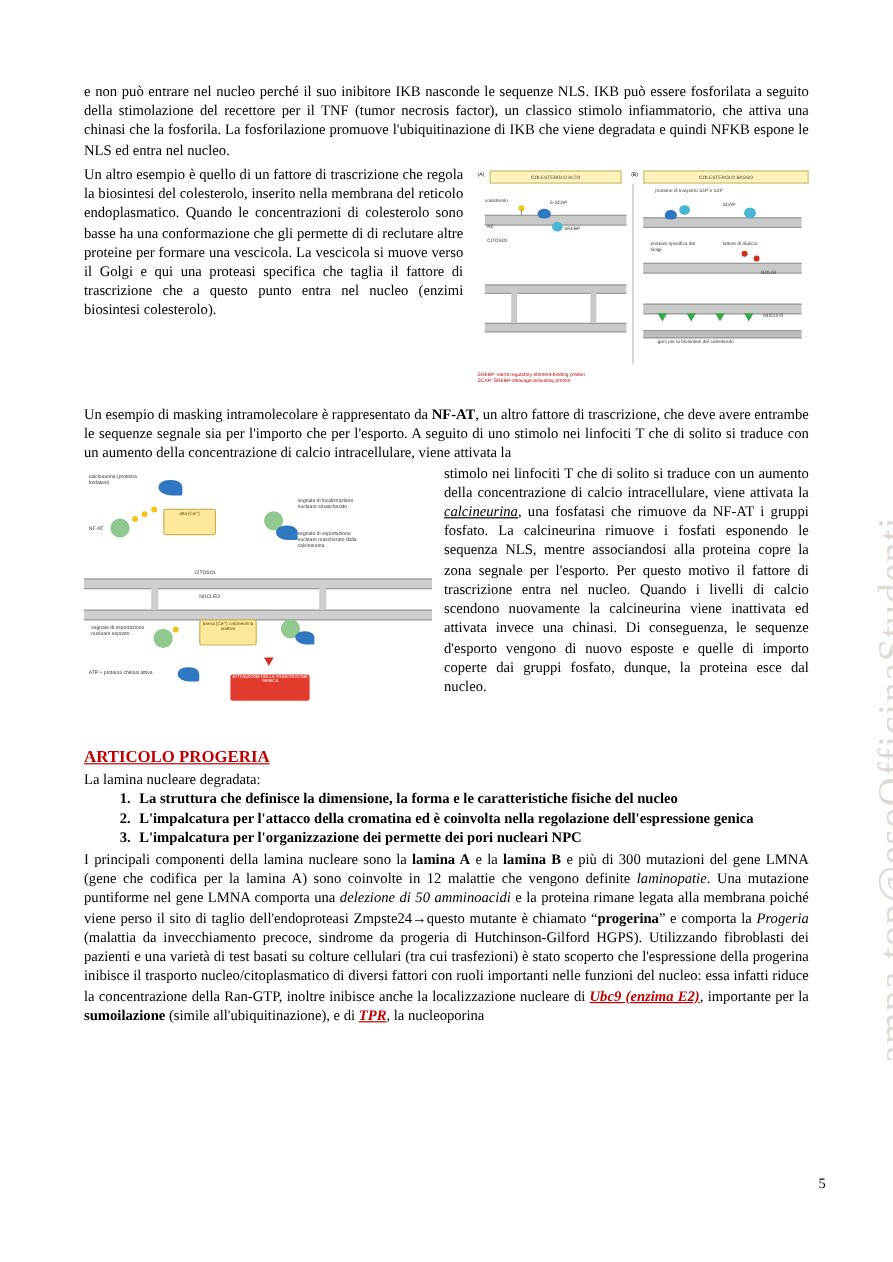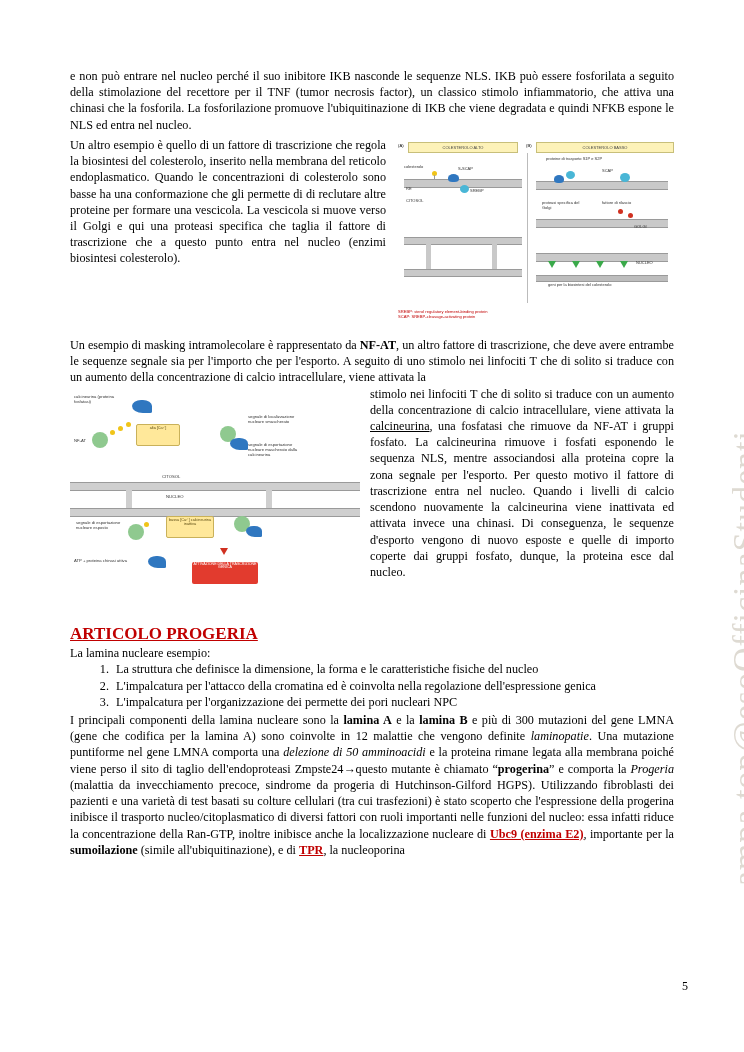--- a/index.html
+++ b/index.html
@@ -57,33 +57,34 @@
     width: 290px;
     height: 215px;
     position: relative;
     background: #ffffff;
   }
   .clear { clear: both; }
   .section-title {
     color: #c00000;
     font-weight: bold;
     text-decoration: underline;
-    font-size: 17px;
+    font-size: 14px;
     margin-top: 14px;
     margin-bottom: 0;
   }
   ol.numlist {
     margin: 0 0 0 0;
     padding-left: 42px;
+    font-weight: bold;
   }
   ol.numlist li {
     margin-bottom: 0;
     padding-left: 4px;
   }
-  .u { text-decoration: underline; }
+  .u { text-decoration: underline; font-style: italic; }
   .b { font-weight: bold; }
   .i { font-style: italic; }
   .bi { font-weight: bold; }
   .pagenum {
     position: absolute;
     right: 56px;
     bottom: 58px;
     font-size: 12px;
   }
   .watermark {
@@ -281,21 +282,21 @@
         <div class="green-tri" style="left:150px; top:158px; border-top-color:#d03020;"></div>
       </div>
     </div>
     <p class="para">
       <span></span><span>stimolo nei linfociti T che di solito si traduce con un aumento della concentrazione di calcio intracellulare, viene attivata la </span><span class="u">calcineurina</span><span>, una fosfatasi che rimuove da NF-AT i gruppi fosfato. La calcineurina rimuove i fosfati esponendo le sequenza NLS, mentre associandosi alla proteina copre la zona segnale per l'esporto. Per questo motivo il fattore di trascrizione entra nel nucleo. Quando i livelli di calcio scendono nuovamente la calcineurina viene inattivata ed attivata invece una chinasi. Di conseguenza, le sequenze d'esporto vengono di nuovo esposte e quelle di importo coperte dai gruppi fosfato, dunque, la proteina esce dal nucleo.</span>
     </p>
   </div>
   <div class="clear"></div>
 
   <p class="section-title">ARTICOLO PROGERIA</p>
-  <p class="para">La lamina nucleare esempio:</p>
+  <p class="para">La lamina nucleare degradata:</p>
   <ol class="numlist">
     <li>La struttura che definisce la dimensione, la forma e le caratteristiche fisiche del nucleo</li>
     <li>L'impalcatura per l'attacco della cromatina ed è coinvolta nella regolazione dell'espressione genica</li>
     <li>L'impalcatura per l'organizzazione dei permette dei pori nucleari NPC</li>
   </ol>
 
   <p class="para" style="margin-top:2px;"><span>I principali componenti della lamina nucleare sono la </span><span class="b">lamina A</span><span> e la </span><span class="b">lamina B</span><span> e più di 300 mutazioni del gene LMNA (gene che codifica per la lamina A) sono coinvolte in 12 malattie che vengono definite </span><span class="i">laminopatie</span><span>. Una mutazione puntiforme nel gene LMNA comporta una </span><span class="i">delezione di 50 amminoacidi</span><span> e la proteina rimane legata alla membrana poiché viene perso il sito di taglio dell'endoproteasi Zmpste24</span><span>→</span><span>questo mutante è chiamato “</span><span class="b">progerina</span><span>” e comporta la </span><span class="i">Progeria</span><span> (malattia da invecchiamento precoce, sindrome da progeria di Hutchinson-Gilford HGPS). Utilizzando fibroblasti dei pazienti e una varietà di test basati su colture cellulari (tra cui trasfezioni) è stato scoperto che l'espressione della progerina inibisce il trasporto nucleo/citoplasmatico di diversi fattori con ruoli importanti nelle funzioni del nucleo: essa infatti riduce la concentrazione della Ran-GTP, inoltre inibisce anche la localizzazione nucleare di </span><span class="b u" style="color:#c00000;">Ubc9 (enzima E2)</span><span>, importante per la </span><span class="bi">sumoilazione</span><span> (simile all'ubiquitinazione), e di </span><span class="b u" style="color:#c00000;">TPR</span><span>, la nucleoporina</span></p>
 
   <div class="pagenum">5</div>
 </div>

